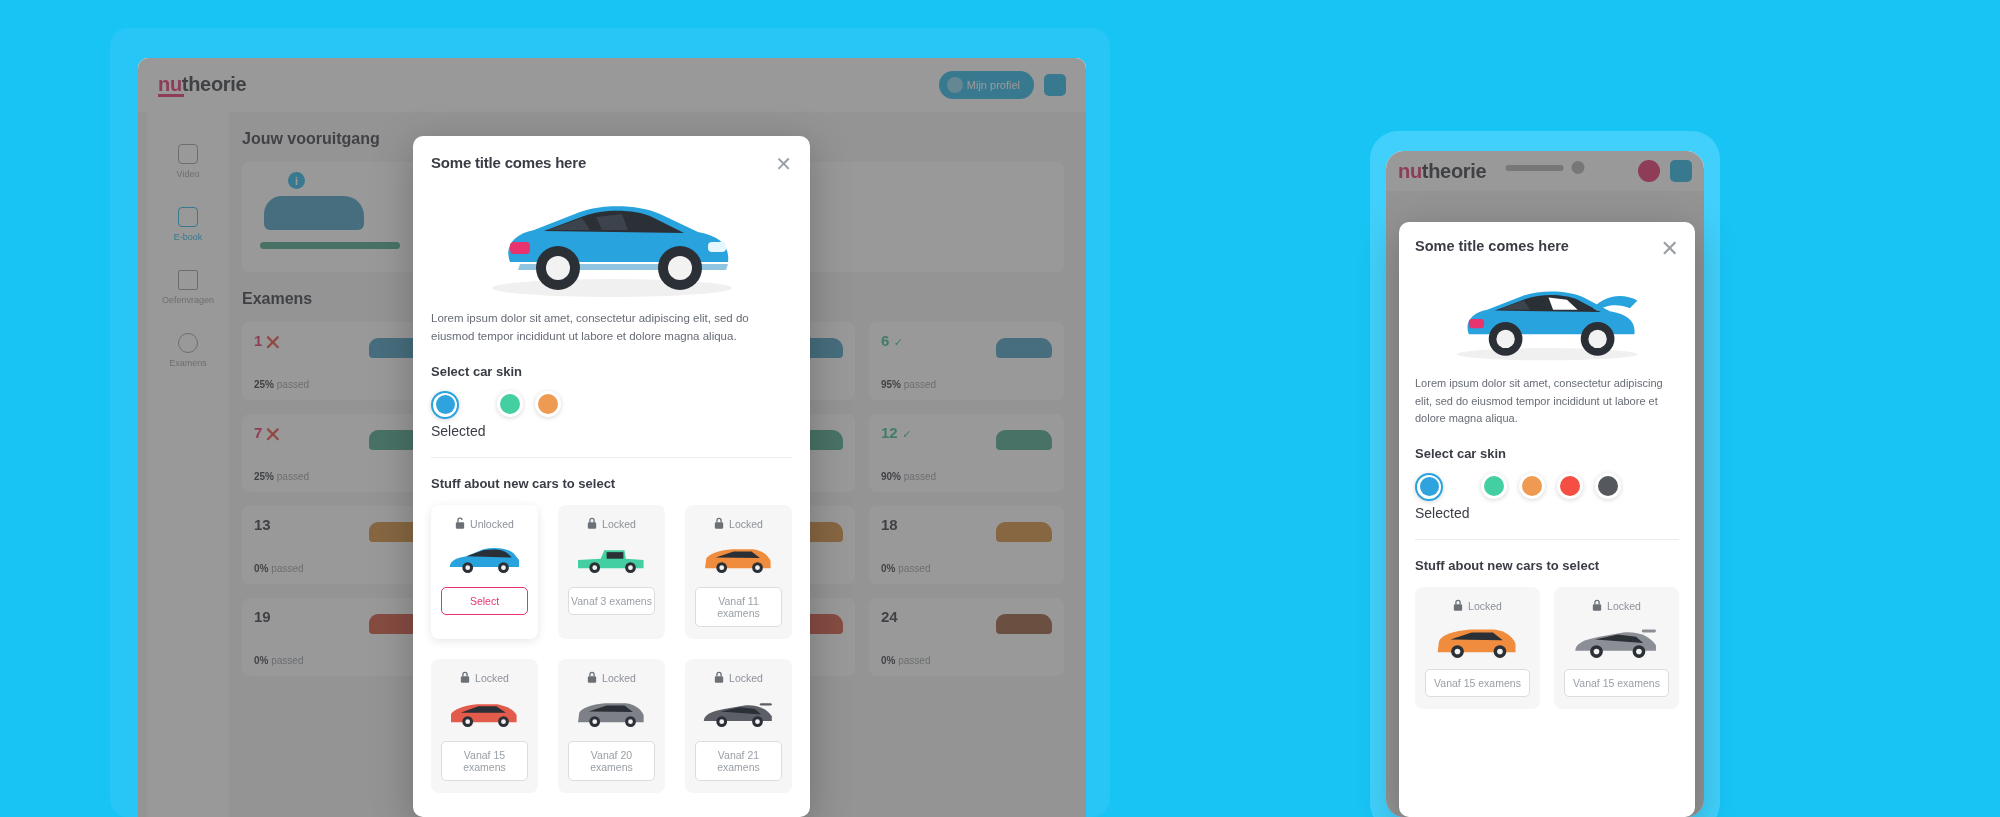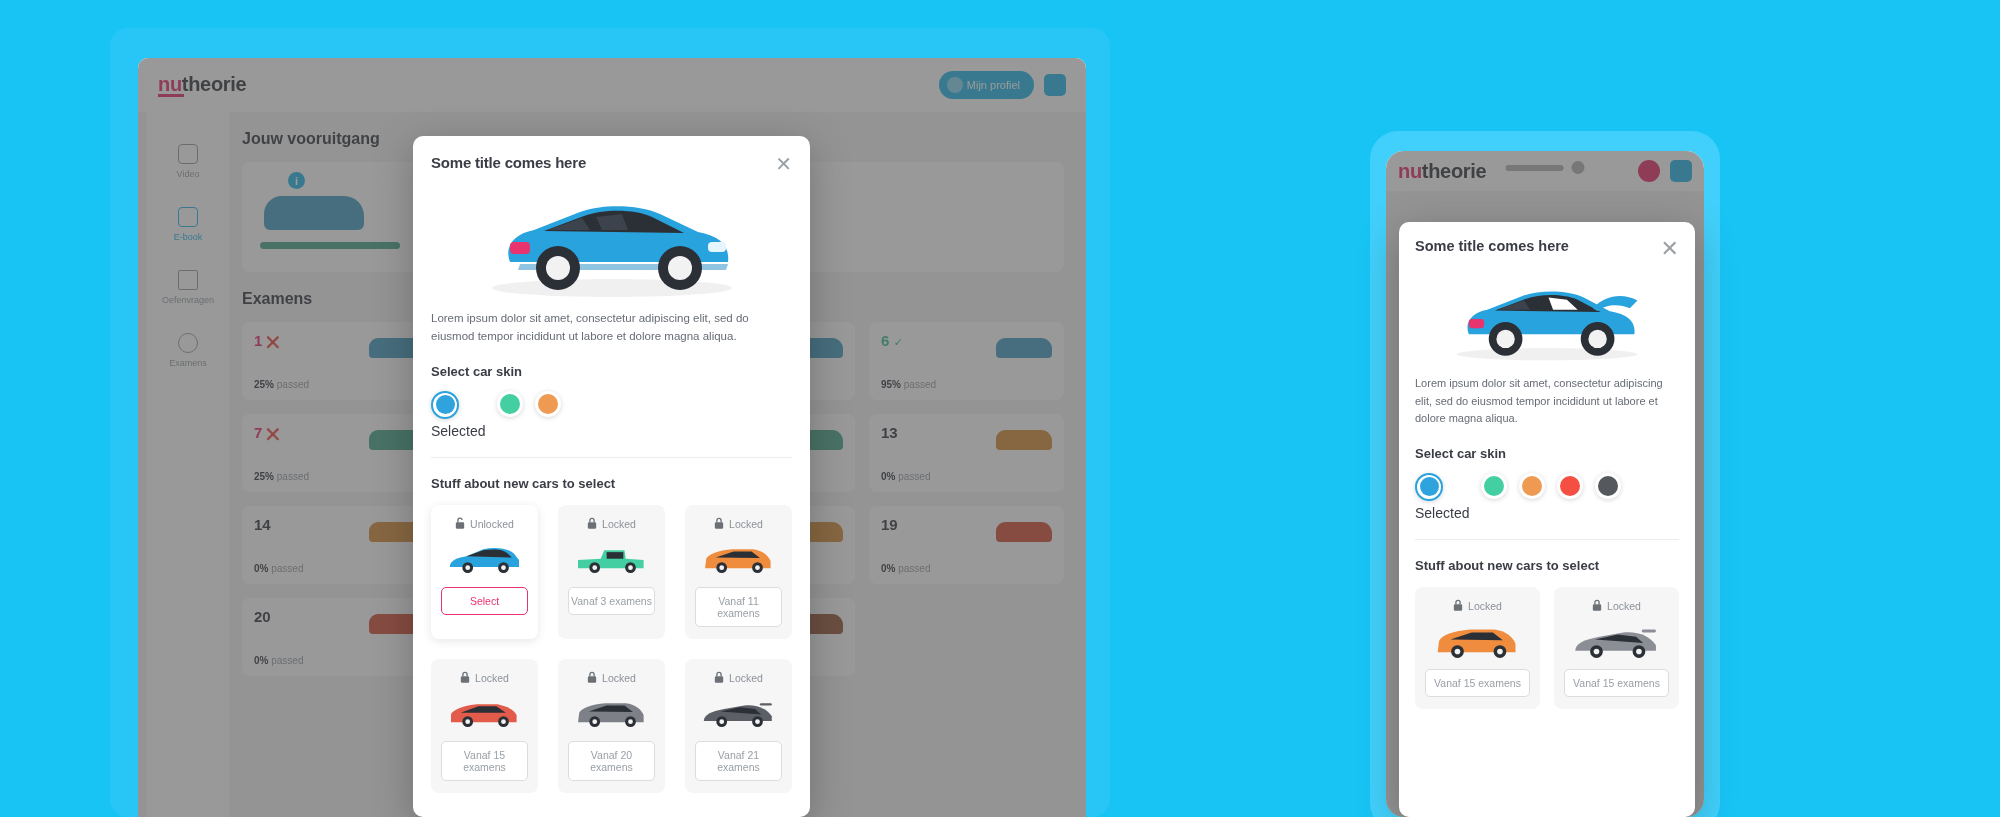--- a/index.html
+++ b/index.html
@@ -255,20 +255,21 @@
     </div>
     <div class="app-h2">Examens</div>
     <div class="exam-grid">
         <div class="exam-cell"><span class="exam-num red">1</span> <span style="color:#e8336e;font-size:11px">❌</span><span class="mini-car" style="background:#4a9fc4"></span><span class="exam-pct"><b>25%</b> passed</span></div>
         <div class="exam-cell"><span class="exam-num green">2</span> <span style="color:#3fbf8f;font-size:11px">✓</span><span class="mini-car" style="background:#4a9fc4"></span><span class="exam-pct"><b>95%</b> passed</span></div>
         <div class="exam-cell"><span class="exam-num green">3</span> <span style="color:#3fbf8f;font-size:11px">✓</span><span class="mini-car" style="background:#4a9fc4"></span><span class="exam-pct"><b>95%</b> passed</span></div>
         <div class="exam-cell"><span class="exam-num green">6</span> <span style="color:#3fbf8f;font-size:11px">✓</span><span class="mini-car" style="background:#4a9fc4"></span><span class="exam-pct"><b>95%</b> passed</span></div>
         <div class="exam-cell"><span class="exam-num red">7</span> <span style="color:#e8336e;font-size:11px">❌</span><span class="mini-car" style="background:#4fa98f"></span><span class="exam-pct"><b>25%</b> passed</span></div>
         <div class="exam-cell"><span class="exam-num green">8</span> <span style="color:#3fbf8f;font-size:11px">✓</span><span class="mini-car" style="background:#4fa98f"></span><span class="exam-pct"><b>95%</b> passed</span></div>
         <div class="exam-cell"><span class="exam-num green">9</span> <span style="color:#3fbf8f;font-size:11px">✓</span><span class="mini-car" style="background:#4fa98f"></span><span class="exam-pct"><b>95%</b> passed</span></div>
+        <div class="exam-cell"><span class="exam-num green">12</span> <span style="color:#3fbf8f;font-size:11px">✓</span><span class="mini-car" style="background:#4fa98f"></span><span class="exam-pct"><b>90%</b> passed</span></div>
         <div class="exam-cell"><span class="exam-num ">13</span> <span class="mini-car" style="background:#d7903f"></span><span class="exam-pct"><b>0%</b> passed</span></div>
         <div class="exam-cell"><span class="exam-num ">14</span> <span class="mini-car" style="background:#d7903f"></span><span class="exam-pct"><b>0%</b> passed</span></div>
         <div class="exam-cell"><span class="exam-num ">17</span> <span class="mini-car" style="background:#d7903f"></span><span class="exam-pct"><b>0%</b> passed</span></div>
         <div class="exam-cell"><span class="exam-num ">18</span> <span class="mini-car" style="background:#d7903f"></span><span class="exam-pct"><b>0%</b> passed</span></div>
         <div class="exam-cell"><span class="exam-num ">19</span> <span class="mini-car" style="background:#d4543f"></span><span class="exam-pct"><b>0%</b> passed</span></div>
         <div class="exam-cell"><span class="exam-num ">20</span> <span class="mini-car" style="background:#d4543f"></span><span class="exam-pct"><b>0%</b> passed</span></div>
         <div class="exam-cell"><span class="exam-num ">23</span> <span class="mini-car" style="background:#d4543f"></span><span class="exam-pct"><b>0%</b> passed</span></div>
         <div class="exam-cell"><span class="exam-num ">24</span> <span class="mini-car" style="background:#9a5c3d"></span><span class="exam-pct"><b>0%</b> passed</span></div>
       </div>
   </div>

